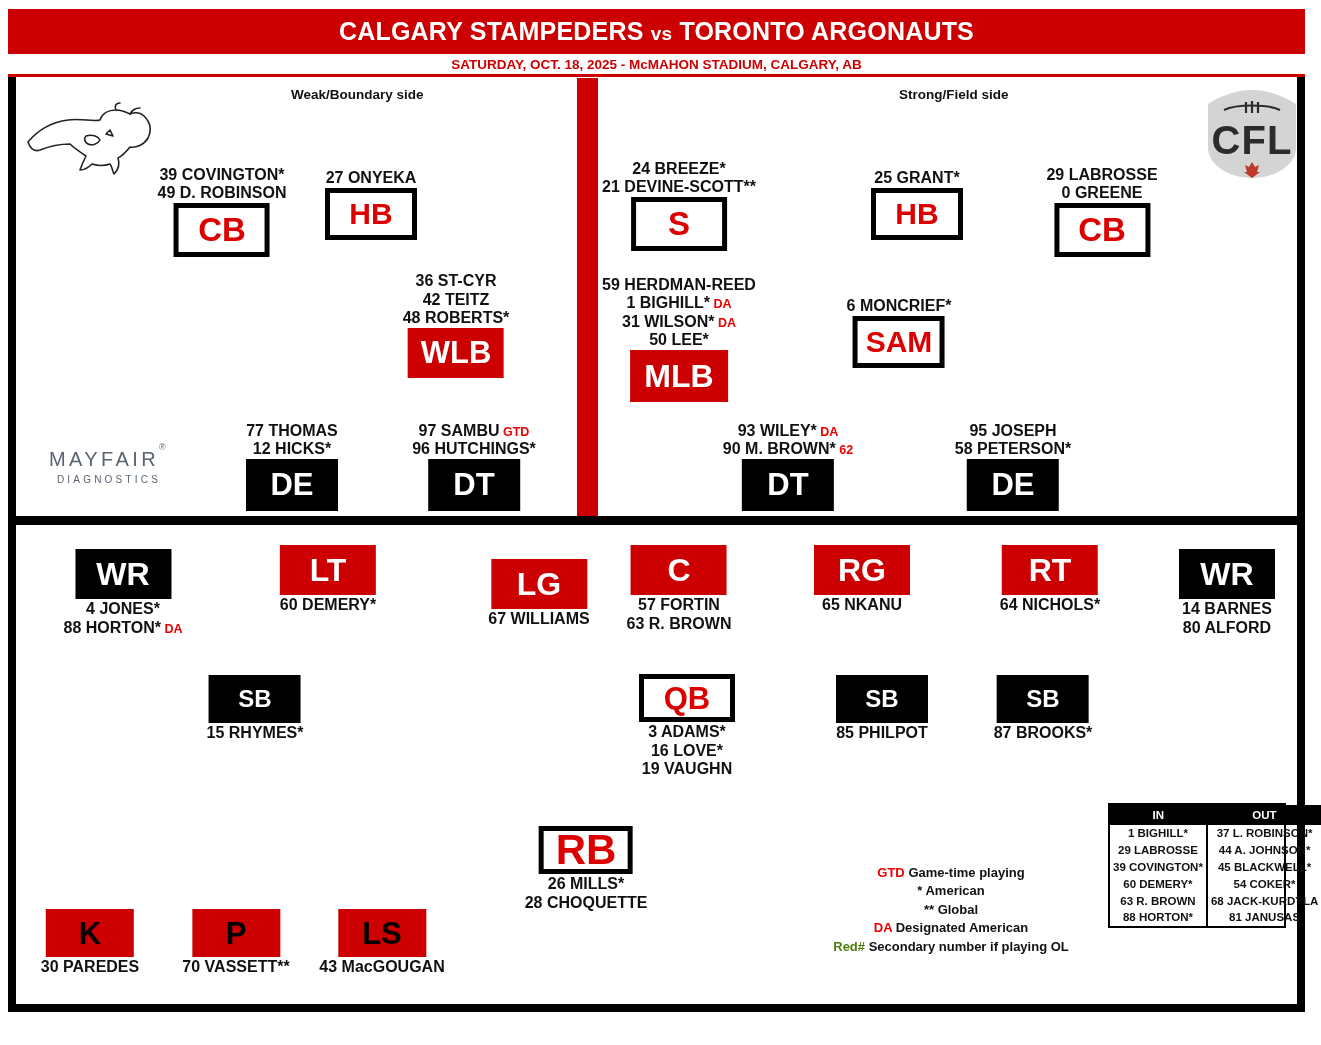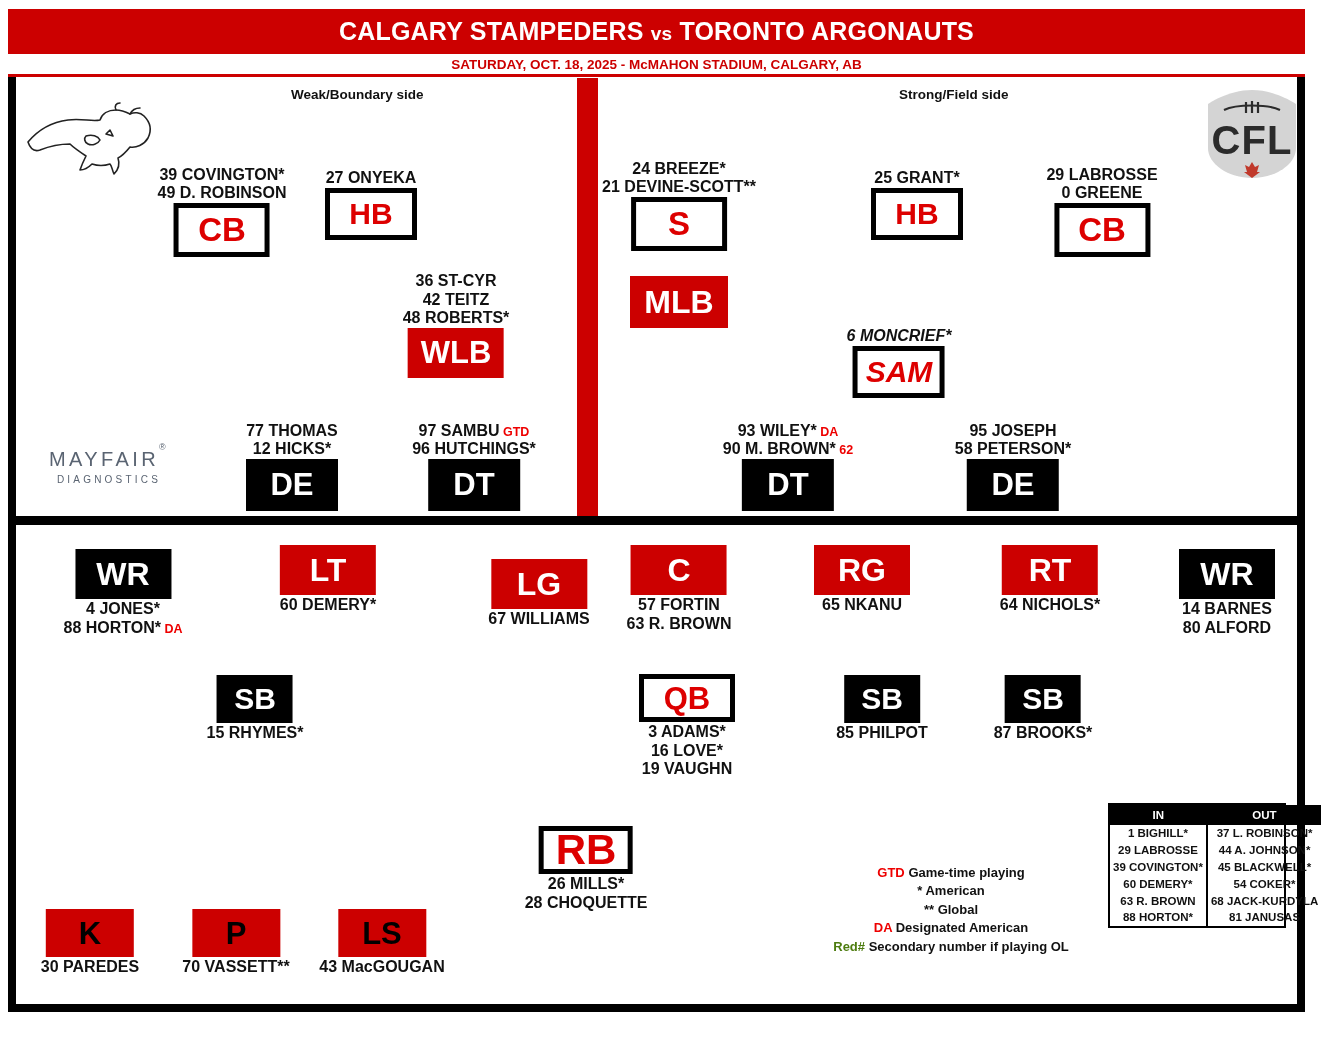--- a/index.html
+++ b/index.html
@@ -144,21 +144,21 @@
     background:#CC0000;
     color:#000000;
     border:none;
   }
 
   
   .sz-def   {width:96px;  height:54px; font-size:33px;}
   .sz-defsm {width:92px;  height:52px; font-size:30px;}
   .sz-dl    {width:92px;  height:52px; font-size:31px;}
   .sz-ol    {width:96px;  height:50px; font-size:32px;}
-  .sz-sb    {width:76px;  height:48px; font-size:30px;}
+  .sz-sb    {width:92px;  height:48px; font-size:24px;}
   .sz-qb    {width:96px;  height:48px; font-size:31px;}
   .sz-sp    {width:88px;  height:48px; font-size:31px;}
   .sz-rb    {width:94px;  height:48px; font-size:42px;}
   .sz-wlb   {width:96px;  height:50px; font-size:31px;}
   .sz-mlb   {width:98px;  height:52px; font-size:32px;}
 
   .gap-top  {margin-bottom:0px;}
   .gap-bot  {margin-top:1px;}
 
   
@@ -297,29 +297,35 @@
         <div class="poscell red sz-wlb">WLB</div>
       </div>
       <div class="unit" style="left: 679px; top: 159.8px; transform: translateX(-50%);">
         <div class="names gap-top">
           <div class="n"><span>24 BREEZE*</span></div>
           <div class="n"><span>21 DEVINE-SCOTT**</span></div>
         </div>
         <div class="poscell white sz-def">S</div>
       </div>
       <div class="unit" style="left: 679px; top: 275.6px; transform: translateX(-50%);">
+        <div class="names gap-top">
+          <div class="n"><span>59 HERDMAN-REED</span></div>
+          <div class="n"><span>1 BIGHILL*</span><span class="tag"> DA</span></div>
+          <div class="n"><span>31 WILSON*</span><span class="tag"> DA</span></div>
+          <div class="n"><span>50 LEE*</span></div>
+        </div>
         <div class="poscell red sz-mlb">MLB</div>
       </div>
       <div class="unit" style="left: 917px; top: 169.4px; transform: translateX(-50%);">
         <div class="names gap-top">
           <div class="n"><span>25 GRANT*</span></div>
         </div>
         <div class="poscell white sz-defsm">HB</div>
       </div>
-      <div class="unit" style="left: 899px; top: 327px; transform: translateX(-50%); font-style: italic;">
+      <div class="unit" style="left: 899px; top: 297px; transform: translateX(-50%);">
         <div class="names gap-top">
           <div class="n"><span>6 MONCRIEF*</span></div>
         </div>
         <div class="poscell white sz-defsm">SAM</div>
       </div>
       <div class="unit" style="left: 1102px; top: 165.8px; transform: translateX(-50%);">
         <div class="names gap-top">
           <div class="n"><span>29 LABROSSE</span></div>
           <div class="n"><span>0 GREENE</span></div>
         </div>

